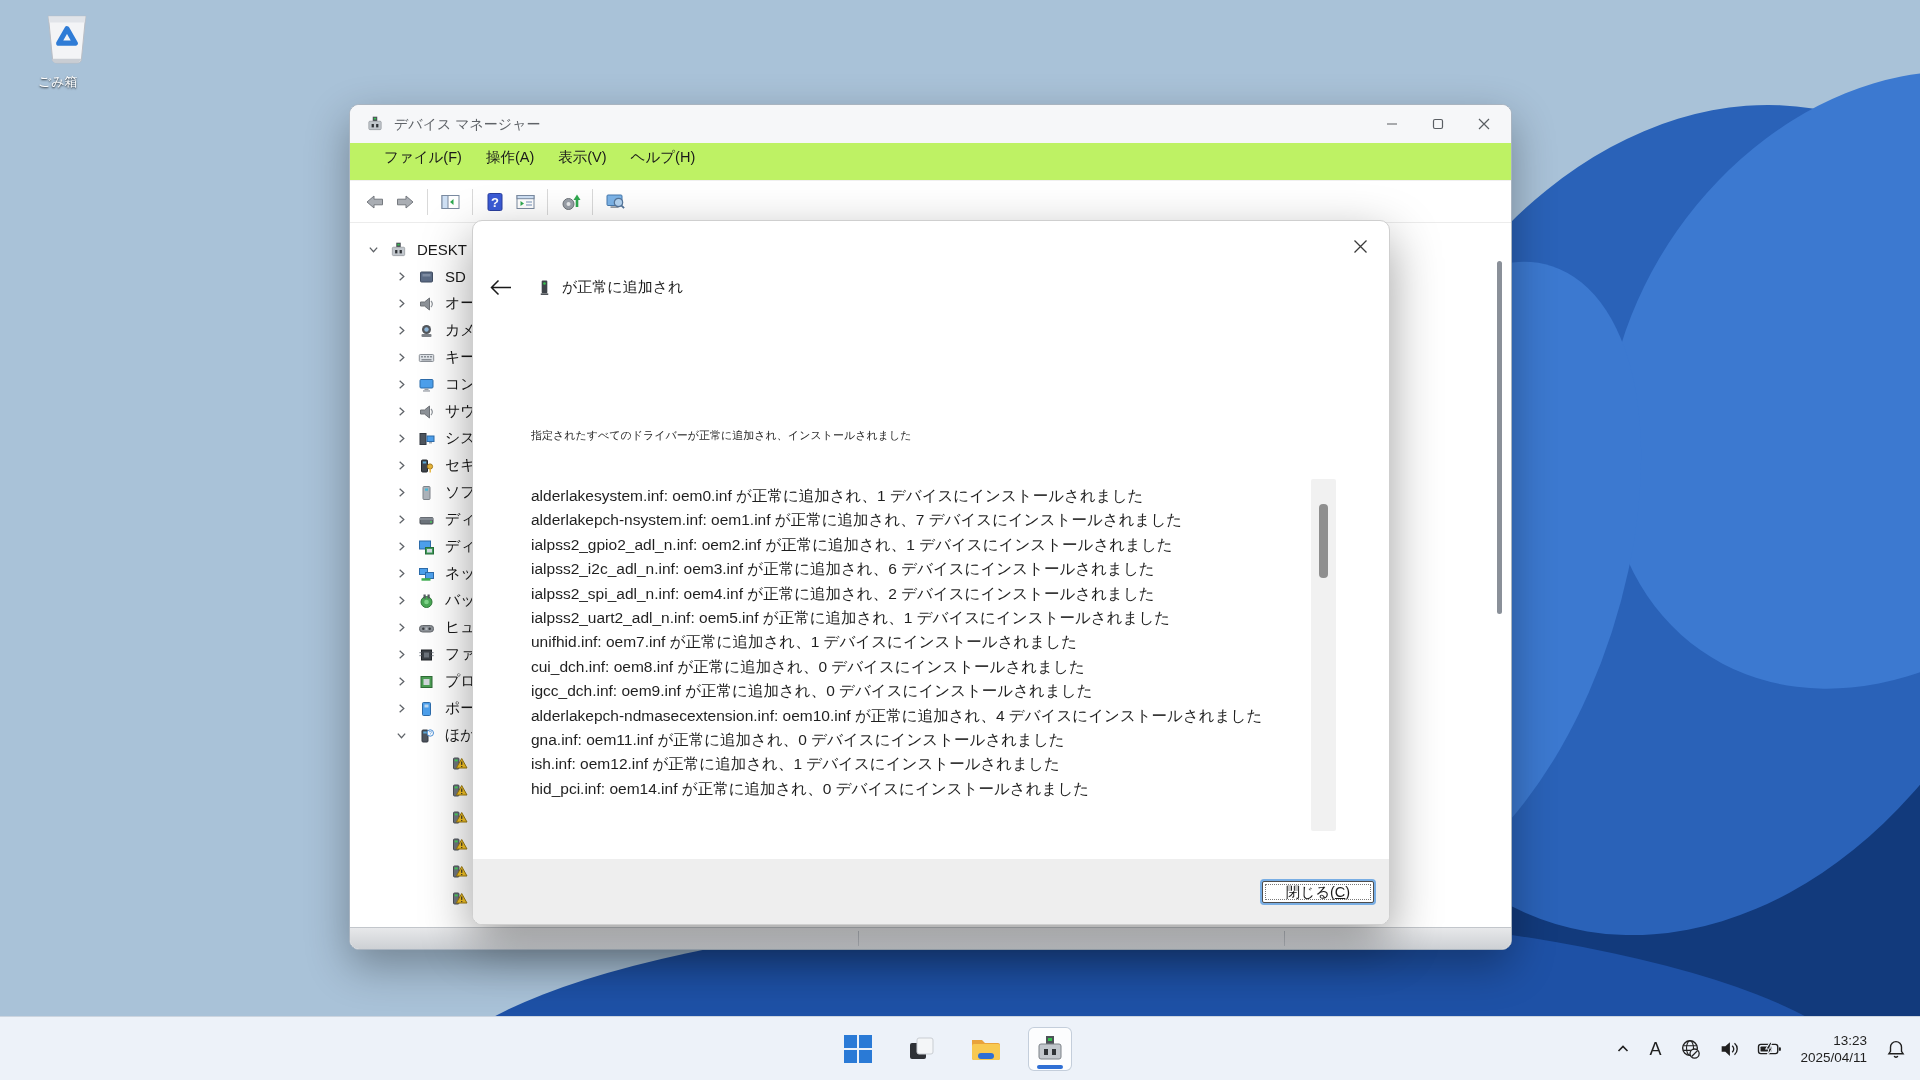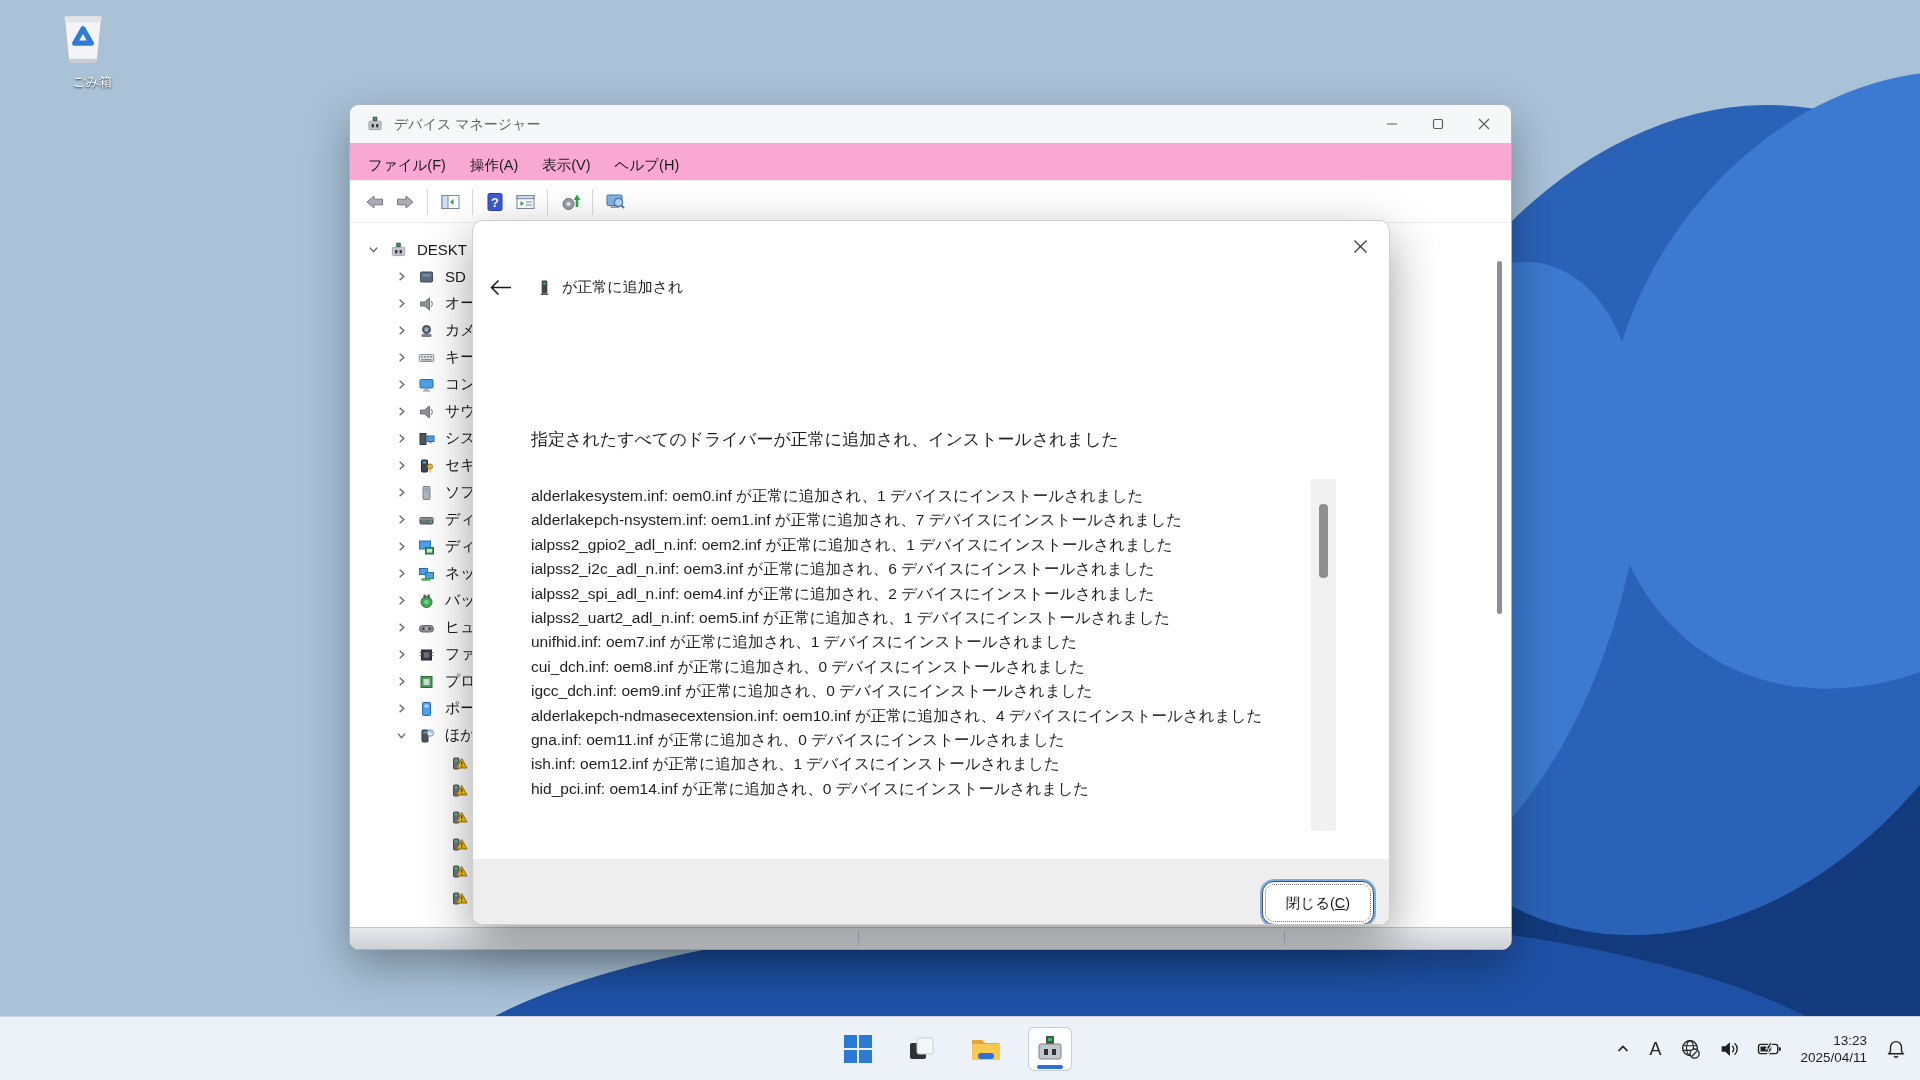--- a/index.html
+++ b/index.html
@@ -1,29 +1,29 @@
 <!DOCTYPE html>
 <html><head>
 <meta charset="utf-8">
 <style>
   *{box-sizing:border-box;margin:0;padding:0}
   html,body{width:1920px;height:1080px;overflow:hidden}
   body{font-family:"Liberation Sans","DejaVu Sans",sans-serif;background:#a9c2d8;position:relative}
   .desktop-bloom{position:absolute;inset:0;z-index:0}
   
-  .recycle-bin{position:absolute;left:38px;top:8px;width:74px;text-align:right;z-index:2}
+  .recycle-bin{position:absolute;left:38px;top:8px;width:74px;text-align:left;z-index:2}
   .rb-label{font-size:13px;color:#fff;text-shadow:0 1px 2px rgba(0,0,0,.85);margin-top:1px}
   
   .dm-window{position:absolute;left:349px;top:104px;width:1163px;height:846px;background:#fff;border:1px solid #a9b4c0;border-radius:10px;box-shadow:0 16px 44px rgba(0,0,0,.32);z-index:10;overflow:hidden}
   .dm-titlebar{position:absolute;top:0;left:0;right:0;height:38px;background:#f6f7f9}
   .dm-app-icon{position:absolute;left:16px;top:10px}
   .dm-title{position:absolute;left:44px;top:0;line-height:38px;font-size:14px;color:#5f6368}
   .win-controls{position:absolute;right:4px;top:0;height:38px;display:flex}
   .win-btn{width:46px;height:38px;display:flex;align-items:center;justify-content:center}
-  .dm-menubar{position:absolute;top:38px;left:0;right:0;height:38px;display:flex;align-items:flex-end;padding-left:6px;background:#f9a8d4;border-bottom:1px solid #f0f0f0}
+  .dm-menubar{position:absolute;top:38px;left:0;right:0;height:38px;display:flex;align-items:flex-start;padding-left:22px;background:#bef264;border-bottom:1px solid #f0f0f0}
   .menu-item{padding:5px 12px;font-size:14.5px;color:#1a1a1a}
   .dm-toolbar{position:absolute;top:76px;left:0;right:0;height:42px;display:flex;align-items:center;padding-left:10px;background:#fff;border-bottom:1px solid #ececec}
   .tb-btn{width:30px;height:30px;display:flex;align-items:center;justify-content:center}
   .tb-sep{width:1px;height:26px;background:#d9d9d9;margin:0 7px}
   .dm-body{position:absolute;top:118px;left:0;right:0;bottom:22px;background:#fff;overflow:hidden}
   .dm-tree{padding-top:13px}
   .tree-row{height:27px;display:flex;align-items:center;font-size:15px;color:#1a1a1a;white-space:nowrap}
   .tree-chev{width:14px;display:flex;justify-content:center;margin-right:9px}
   .tree-ico{width:19px;height:18px;margin-right:9px;display:flex;align-items:center;justify-content:center}
   .lvl0{padding-left:16px}.lvl1{padding-left:44px}.lvl2{padding-left:100px}
@@ -31,27 +31,27 @@
   .dm-statusbar{position:absolute;bottom:0;left:0;right:0;height:22px;background:linear-gradient(#e7e8ea,#cdd0d4);border-top:1px solid #c2c6cb}
   .status-sep{position:absolute;top:3px;bottom:3px;width:1px;background:#b6bac0}
   
   .drv-dialog{position:absolute;left:472px;top:220px;width:918px;height:705px;background:#fff;border:1px solid #cfcfcf;border-radius:10px;box-shadow:0 18px 50px rgba(0,0,0,.38);z-index:20;overflow:hidden}
   .dlg-close{position:absolute;top:10px;right:14px;width:30px;height:30px;display:flex;align-items:center;justify-content:center}
   .dlg-header{position:absolute;top:53px;left:16px;height:26px;display:flex;align-items:center}
   .dlg-back{width:26px;display:flex;margin-right:22px}
   .dlg-hicon{display:flex;margin-right:10px}
   .dlg-title{font-size:15px;color:#1a1a1a}
   .dlg-heading{position:absolute;left:58px;top:122px;font-size:21px;color:#1a5dc0}
-  .dlg-subtitle{position:absolute;left:58px;top:207px;font-size:17px;color:#1f1f1f}
+  .dlg-subtitle{position:absolute;left:58px;top:207px;font-size:11px;color:#1f1f1f}
   .dlg-list{position:absolute;left:58px;top:263px;width:775px;height:358px;overflow:hidden}
   .result-line{line-height:24.4px;font-size:15.5px;color:#1f1f1f;white-space:nowrap}
   .dlg-scroll{position:absolute;left:838px;top:258px;width:25px;height:352px;background:#f1f1f1;border-radius:2px}
   .dlg-thumb{position:absolute;left:8px;top:25px;width:9px;height:74px;background:#8f8f8f;border-radius:4px}
   .dlg-footer{position:absolute;left:0;right:0;bottom:0;height:65px;background:#eeeeee}
-  .close-btn{position:absolute;right:15px;top:22px;width:112px;height:44px;background:#fff;border:1px solid #4d4d4d;border-radius:12px;box-shadow:0 0 0 2px #79aee4;display:flex;align-items:center;justify-content:center;font-size:14.5px;color:#1a1a1a;outline:1px dotted #777;outline-offset:-4px}
+  .close-btn{position:absolute;right:15px;top:22px;width:112px;height:22px;background:#fff;border:1px solid #4d4d4d;border-radius:2px;box-shadow:0 0 0 2px #79aee4;display:flex;align-items:center;justify-content:center;font-size:14.5px;color:#1a1a1a;outline:1px dotted #777;outline-offset:-4px}
   .accesskey{text-decoration:underline}
   
   .taskbar{position:absolute;left:0;bottom:0;width:1920px;height:64px;background:#edf2f9;border-top:1px solid rgba(120,140,160,.28);z-index:50}
   .task-center{position:absolute;left:836px;top:10px;display:flex;gap:20px}
   .task-btn{width:44px;height:44px;border-radius:6px;display:flex;align-items:center;justify-content:center;position:relative}
   .task-btn.active{background:rgba(255,255,255,.8);box-shadow:inset 0 0 0 1px rgba(150,168,190,.55)}
   .task-pill{position:absolute;bottom:2px;left:50%;transform:translateX(-50%);width:26px;height:4px;border-radius:2px;background:#2f6fd4}
   .tray{position:absolute;right:10px;top:0;height:64px;display:flex;align-items:center;gap:11px}
   .tray-item{display:flex;align-items:center;justify-content:center;padding:3px}
   .ime{font-size:18px;color:#1f1f1f;padding:0 4px}

